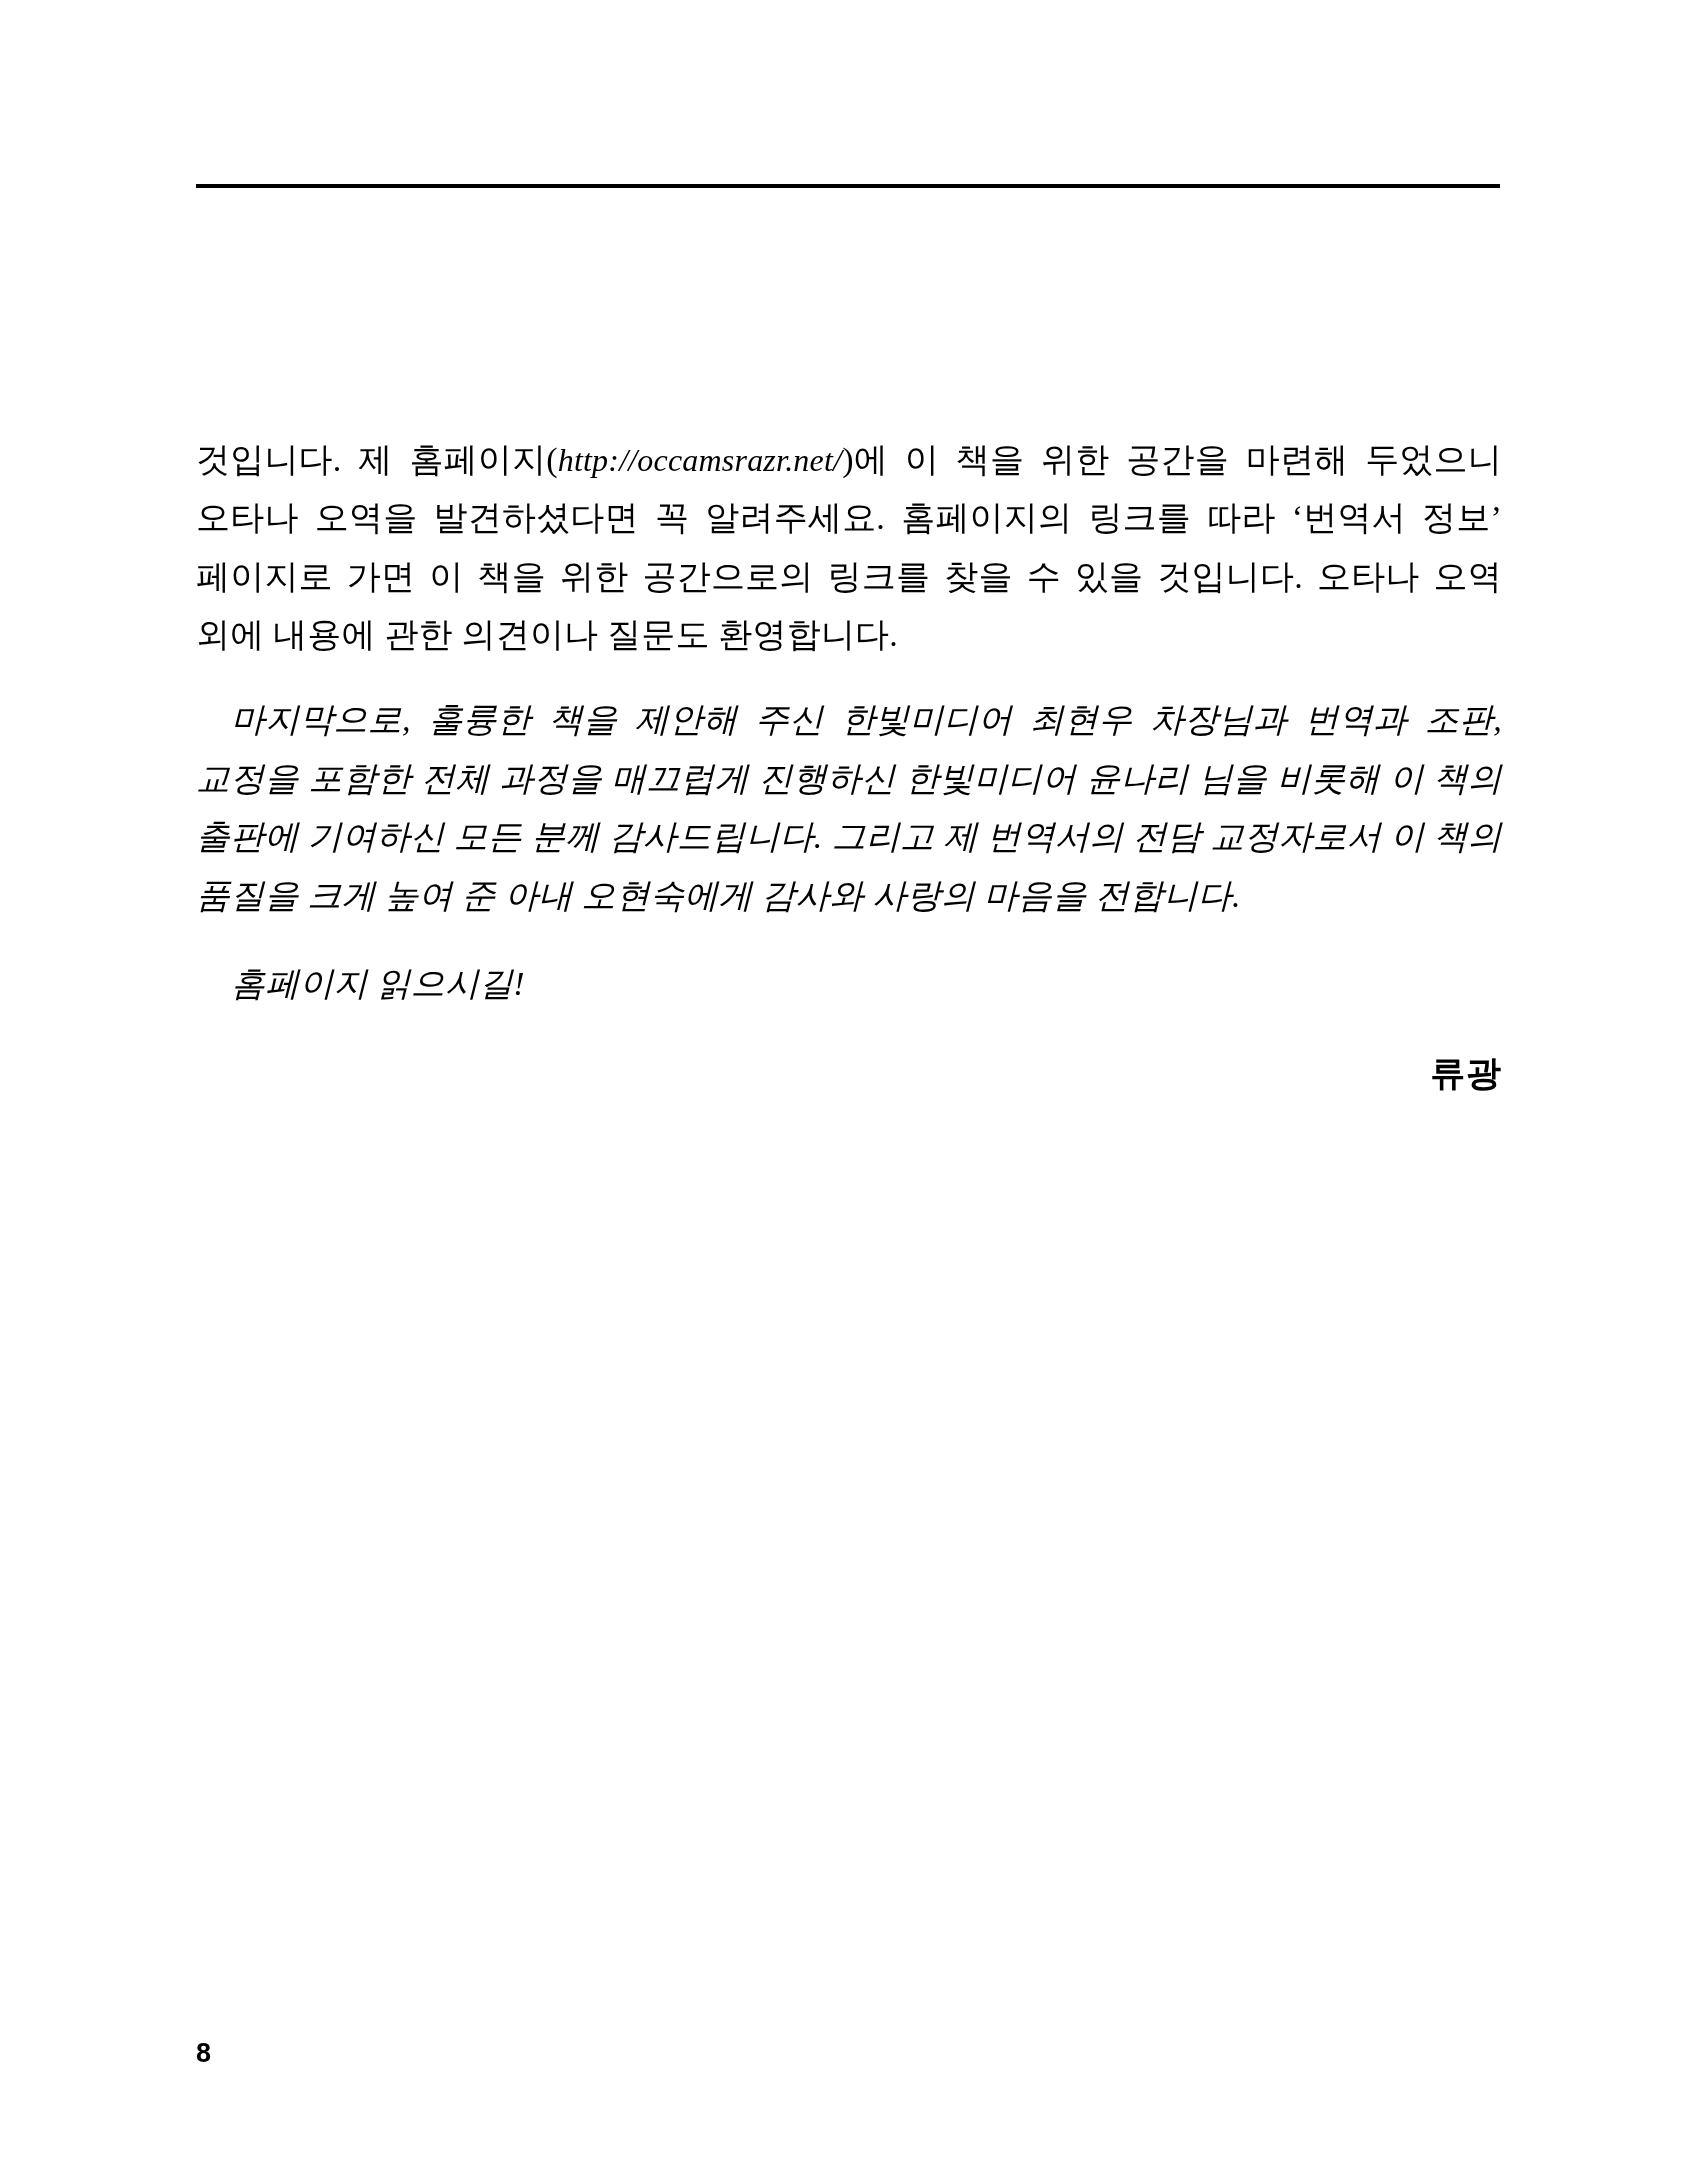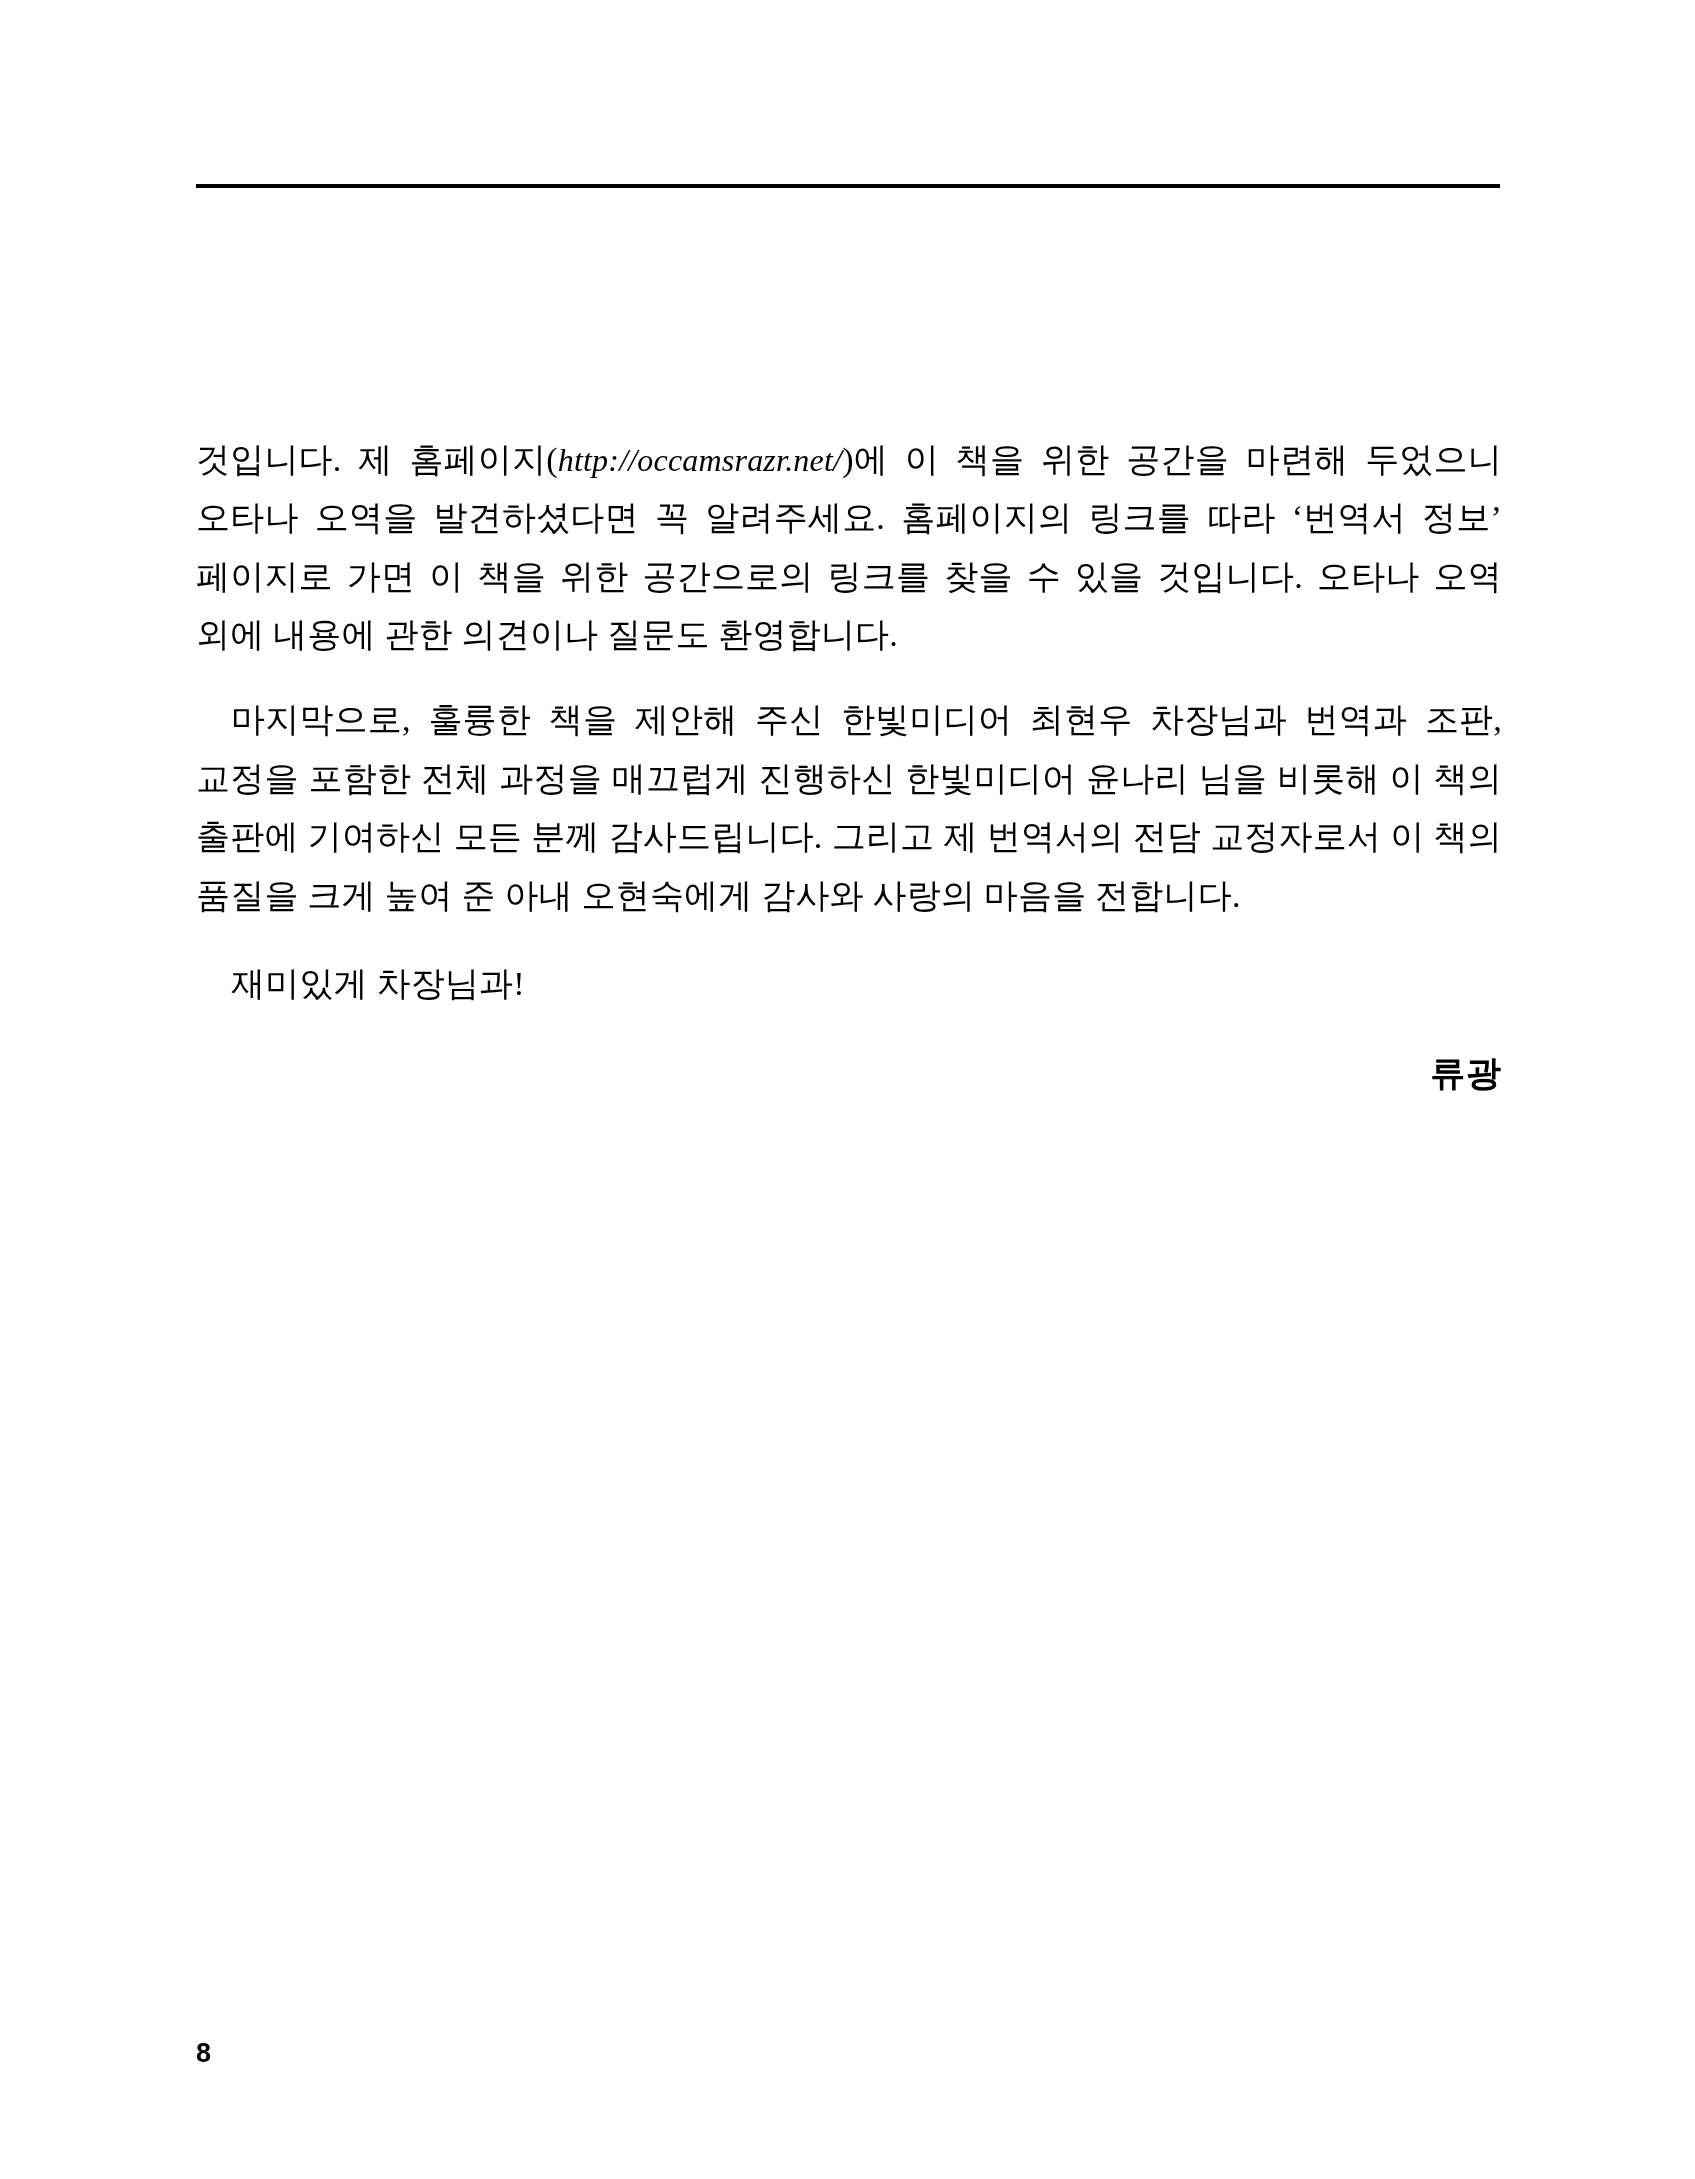--- a/index.html
+++ b/index.html
@@ -36,20 +36,21 @@
     font-size: 34px;
     line-height: 1.72;
     text-align: justify;
     text-justify: inter-character;
     margin: 0 0 30px 0;
     letter-spacing: 0.2px;
     word-break: keep-all;
   }
   .para.indent {
     text-indent: 35px;
+    font-style: italic;
   }
   .para.tight {
     margin-bottom: 26.5px;
   }
   .url {
     font-style: italic;
     font-family: "Liberation Serif", "DejaVu Serif", serif;
     font-size: 32px;
   }
   .signature {
@@ -76,21 +77,21 @@
 <div class="page">
 
   <div class="header-rule"></div>
 
   <div class="content">
 
     <p class="para tight"><span>것입니다. 제 홈페이지(</span><span class="url">http://occamsrazr.net/</span><span>)에 이 책을 위한 공간을 마련해 두었으니 오타나 오역을 발견하셨다면 꼭 알려주세요. 홈페이지의 링크를 따라 ‘번역서 정보’ 페이지로 가면 이 책을 위한 공간으로의 링크를 찾을 수 있을 것입니다. 오타나 오역 외에 내용에 관한 의견이나 질문도 환영합니다.</span></p>
 
     <p class="para indent">마지막으로, 훌륭한 책을 제안해 주신 한빛미디어 최현우 차장님과 번역과 조판, 교정을 포함한 전체 과정을 매끄럽게 진행하신 한빛미디어 윤나리 님을 비롯해 이 책의 출판에 기여하신 모든 분께 감사드립니다. 그리고 제 번역서의 전담 교정자로서 이 책의 품질을 크게 높여 준 아내 오현숙에게 감사와 사랑의 마음을 전합니다.</p>
 
-    <p class="para indent">재미있게 차장님과!</p>
+    <p class="para indent">홈페이지 읽으시길!</p>
 
     <div class="signature">류광</div>
 
   </div>
 
   <div class="folio">8</div>
 
 </div>
 
 

